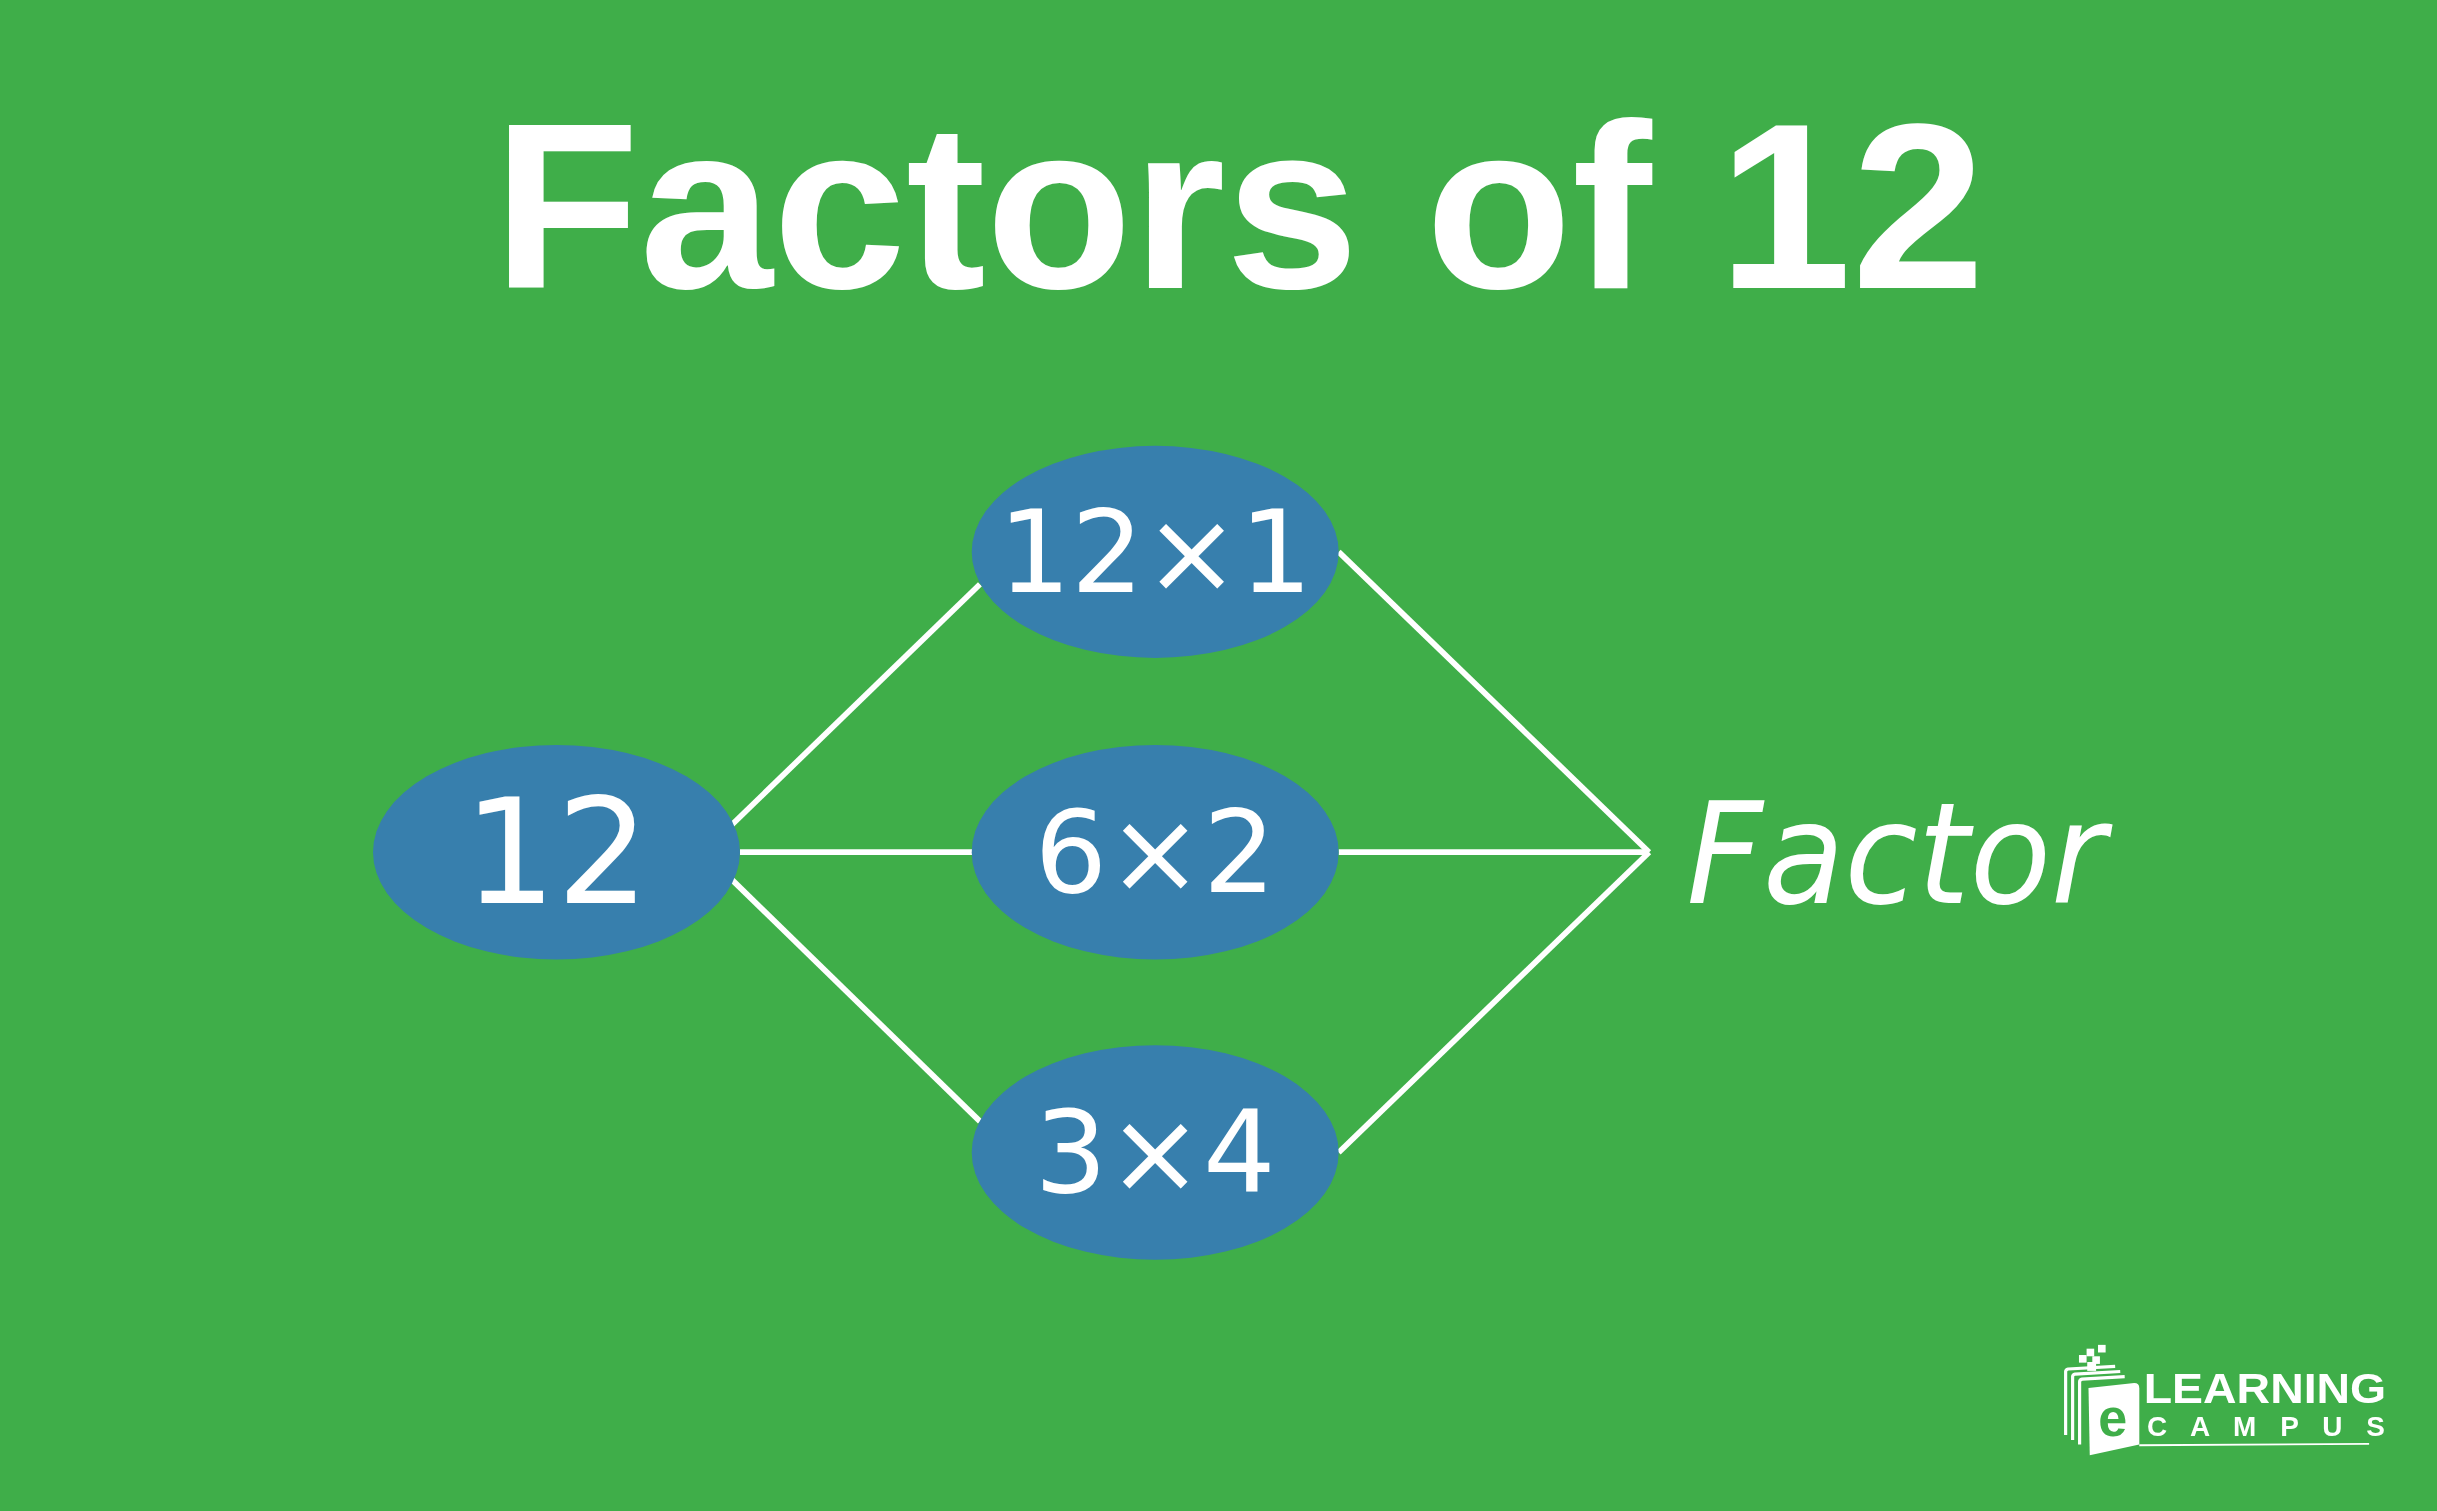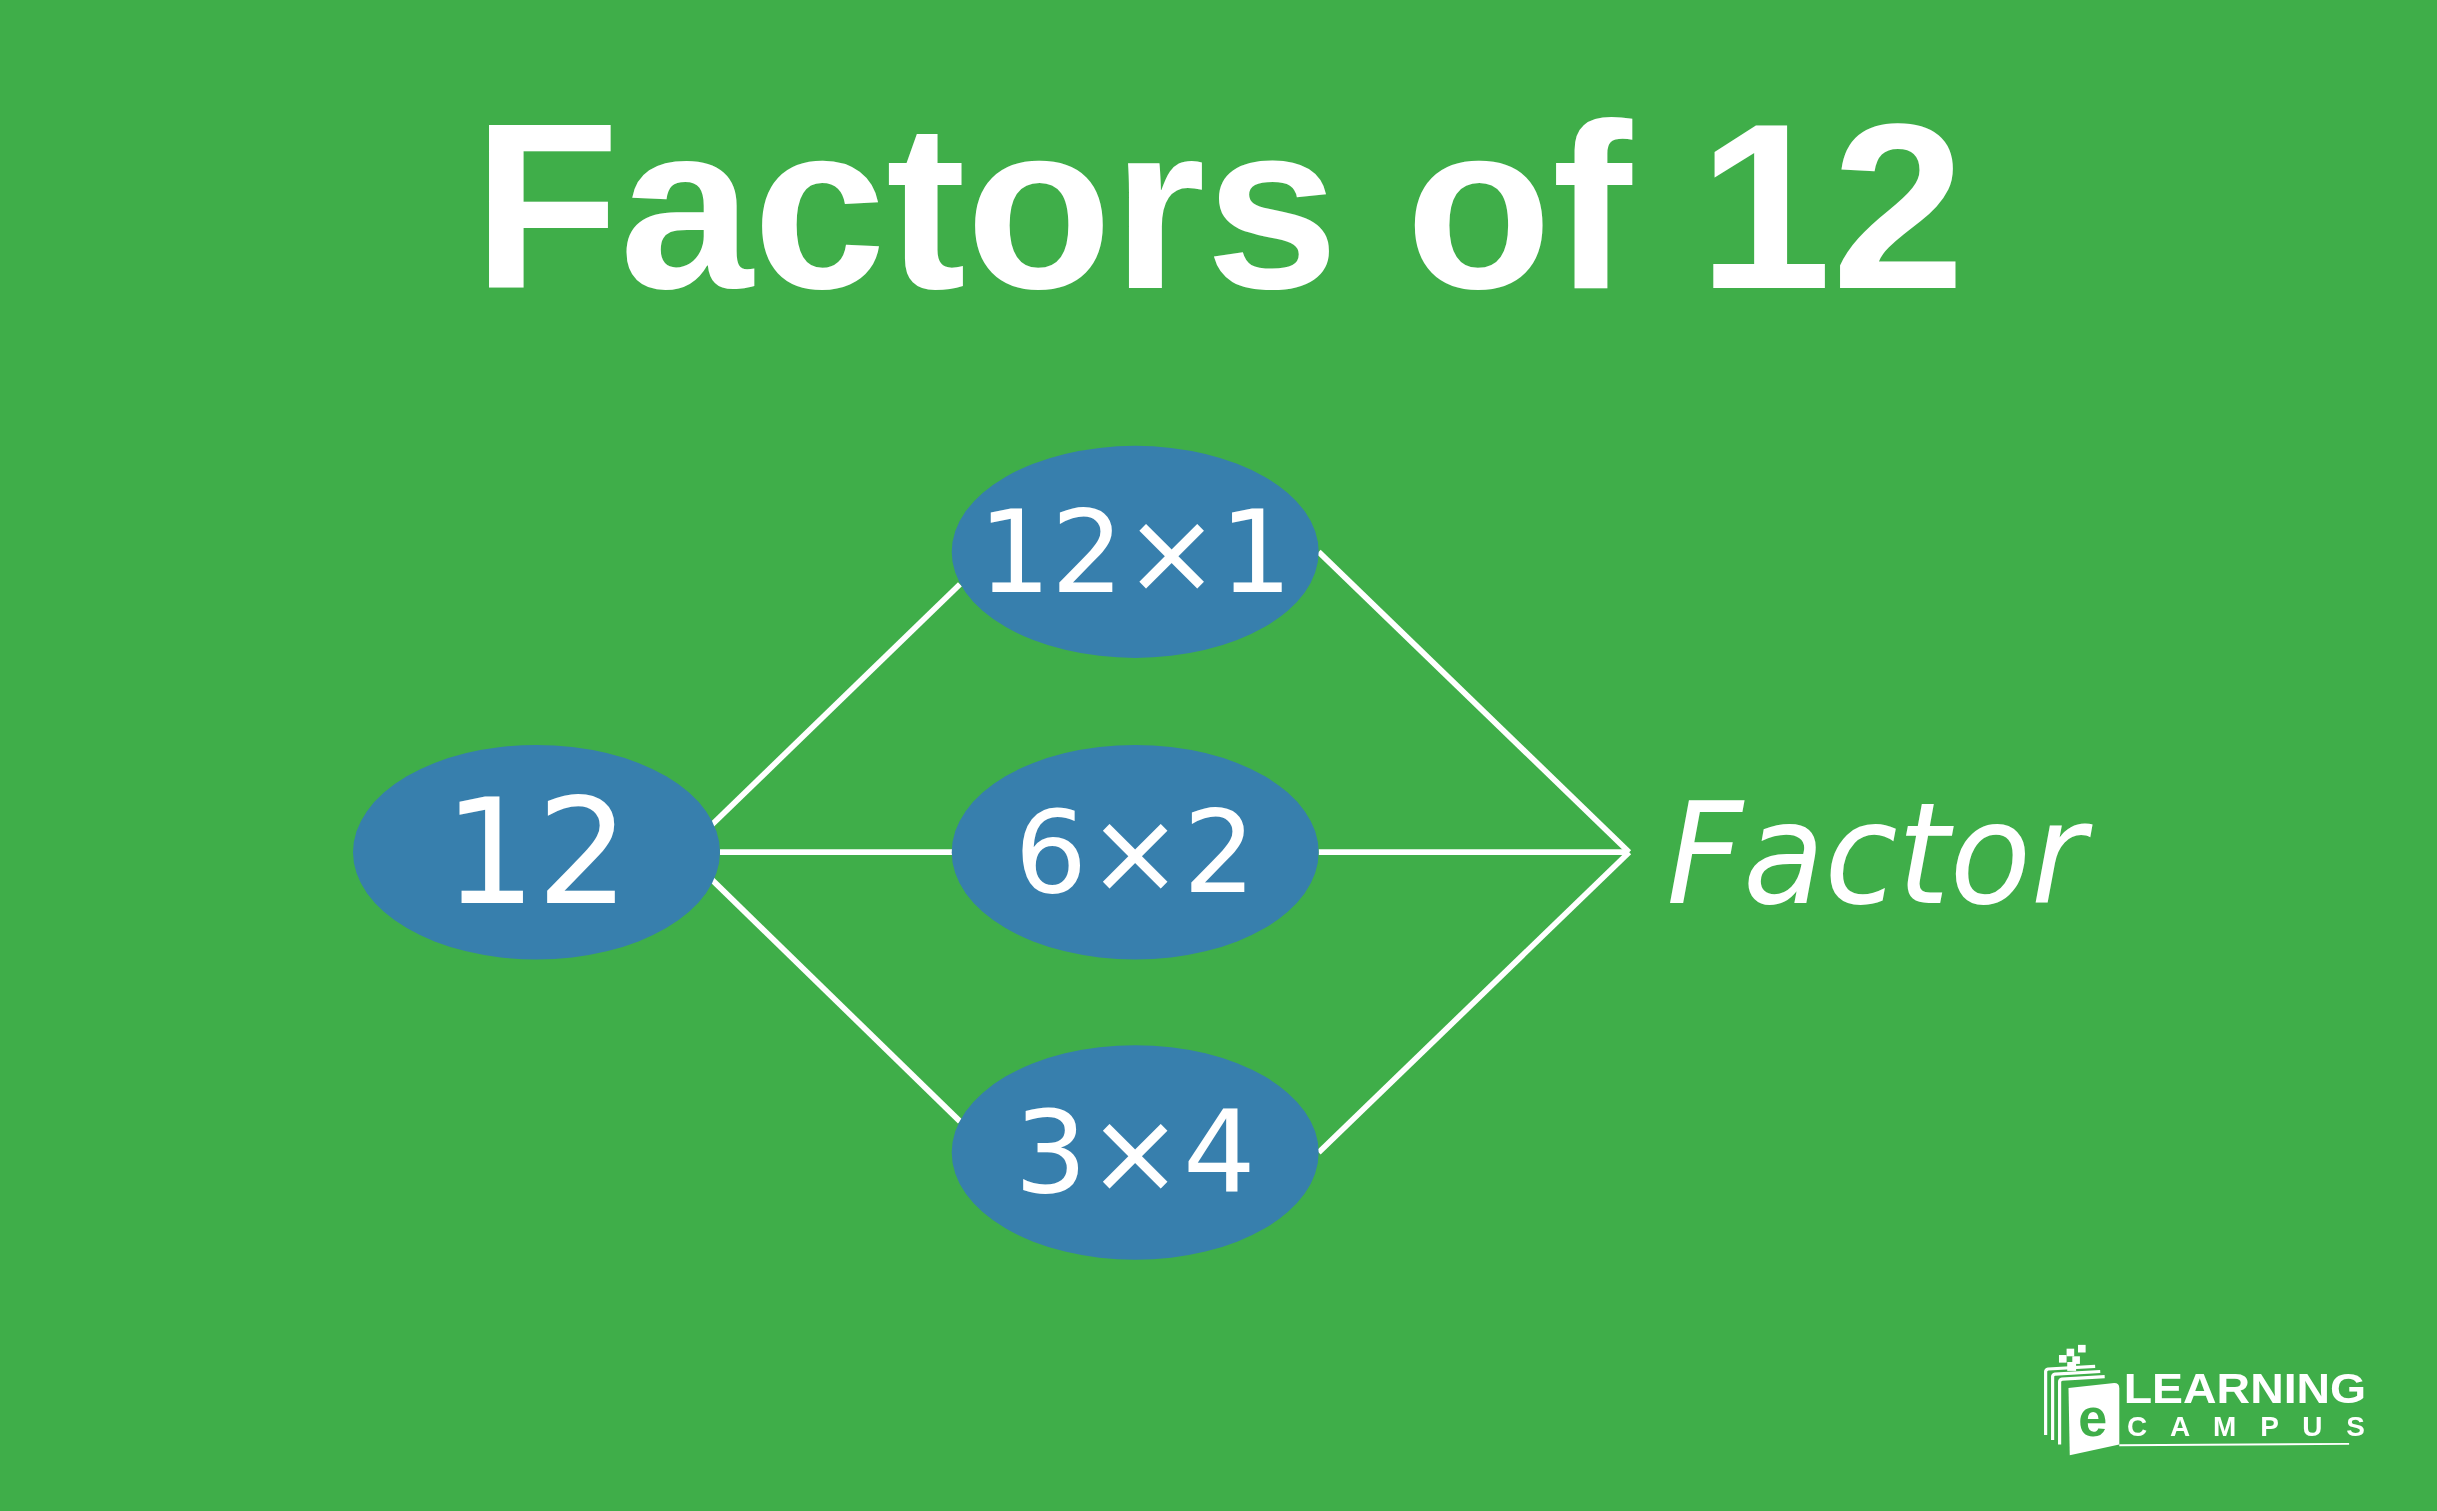--- a/index.html
+++ b/index.html
@@ -1,17 +1,17 @@
 <!DOCTYPE html>
 <html style="font-size:10.2px"><head>
 <meta charset="utf-8">
 <style>
   html, body { margin: 0; padding: 0; }
   body { width: 2438px; height: 1512px; overflow: hidden; background: #3fae49; }
-  .canvas { position: relative; width: 2245px; height: 1512px; background: #3fae49; }
+  .canvas { position: relative; width: 2245px; height: 1512px; background: #3fae49; margin-left: 20px; }
   svg { position: absolute; left: 0; top: 0; }
   .title { font-family: "Liberation Sans", sans-serif; font-weight: 700; fill: #ffffff; }
   .node-text { font-family: "DejaVu Sans", sans-serif; fill: #ffffff; }
   .factor-text { font-family: "DejaVu Sans", sans-serif; font-style: italic; fill: #ffffff; }
   .logo-text { font-family: "Liberation Sans", sans-serif; font-weight: 700; fill: #ffffff; }
 </style>
 </head>
 <body>
 
 <div class="canvas">

